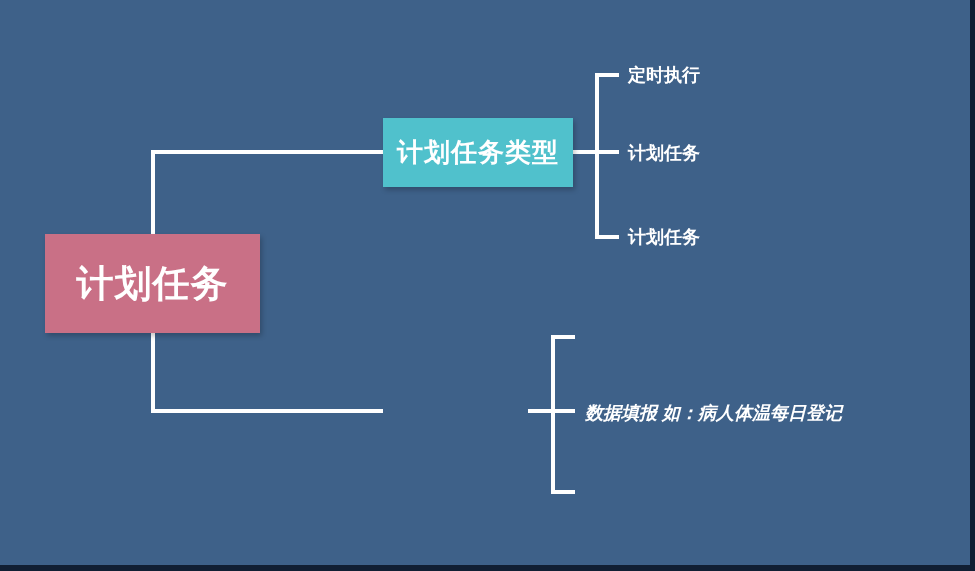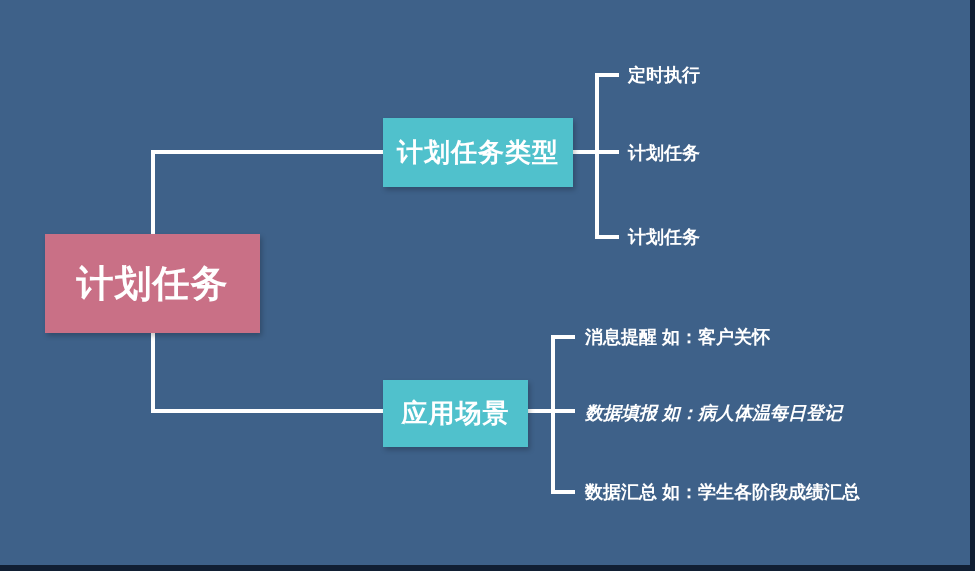--- a/index.html
+++ b/index.html
@@ -84,25 +84,20 @@
   <div class="line l-scene-s3"></div>
 
   <div class="node node-branch node-type">
     <span>计划任务类型</span>
   </div>
 
   <div class="node node-root">
     <span>计划任务</span>
   </div>
 
-  <div class="node node-branch node-scene">
-    <span>应用场景</span>
-  </div>
 
   <div class="leaf leaf-t1">定时执行</div>
   <div class="leaf leaf-t2">计划任务</div>
   <div class="leaf leaf-t3">计划任务</div>
 
-  <div class="leaf leaf-b1">消息提醒 如：客户关怀</div>
   <div class="leaf leaf-b2">数据填报 如：病人体温每日登记</div>
-  <div class="leaf leaf-b3">数据汇总 如：学生各阶段成绩汇总</div>
 
 </div>
 
 </body></html>

